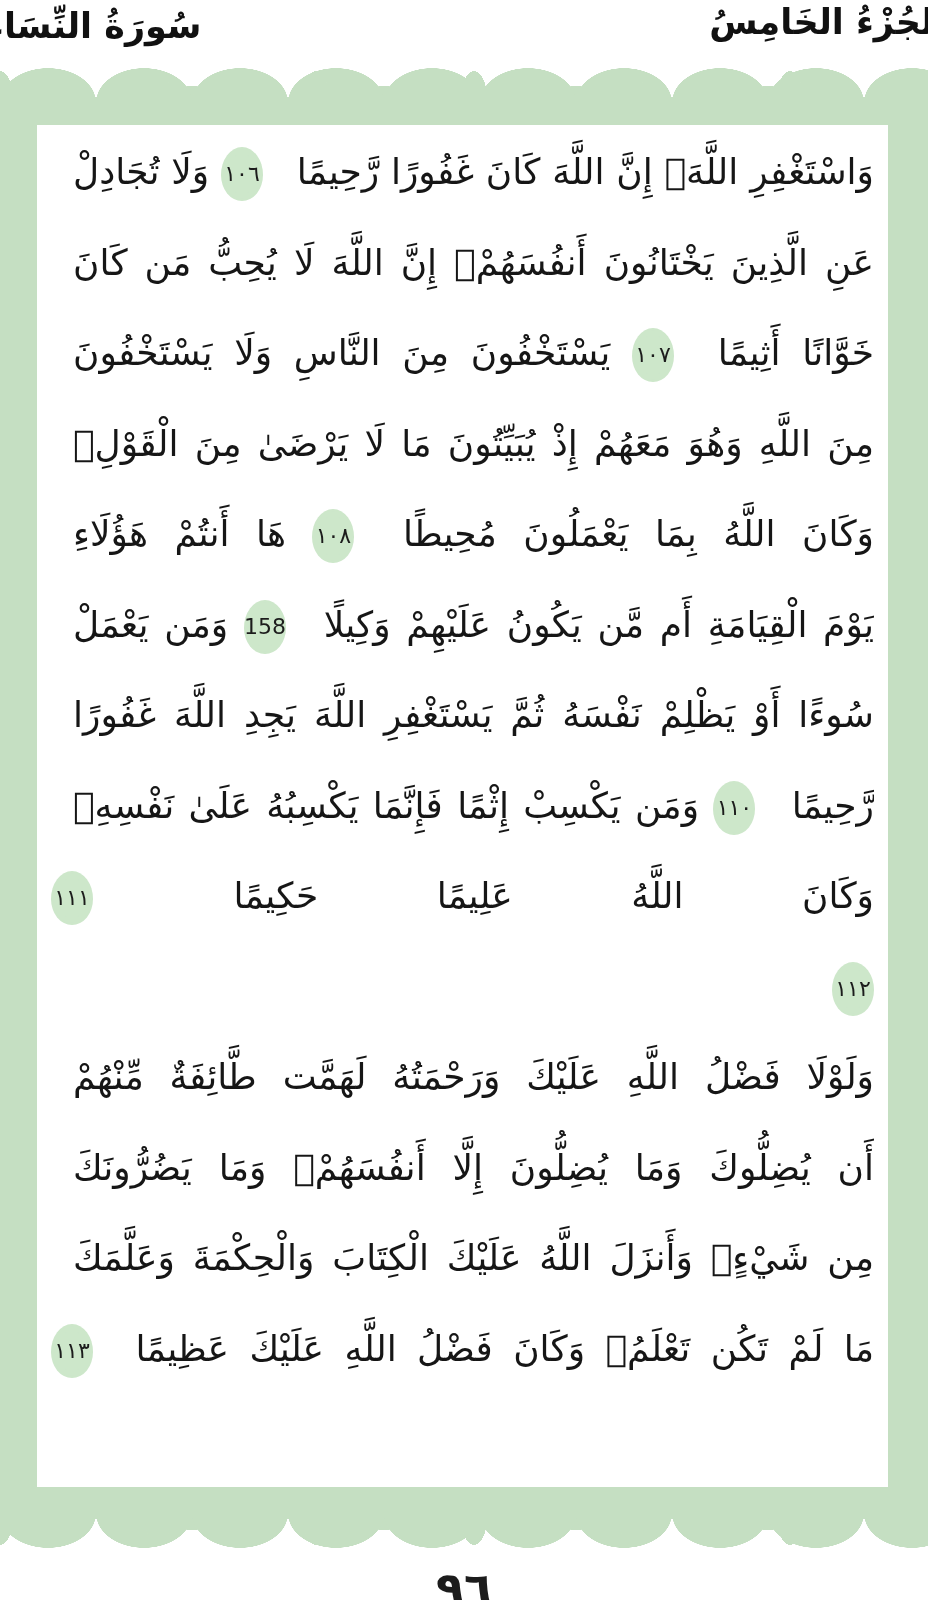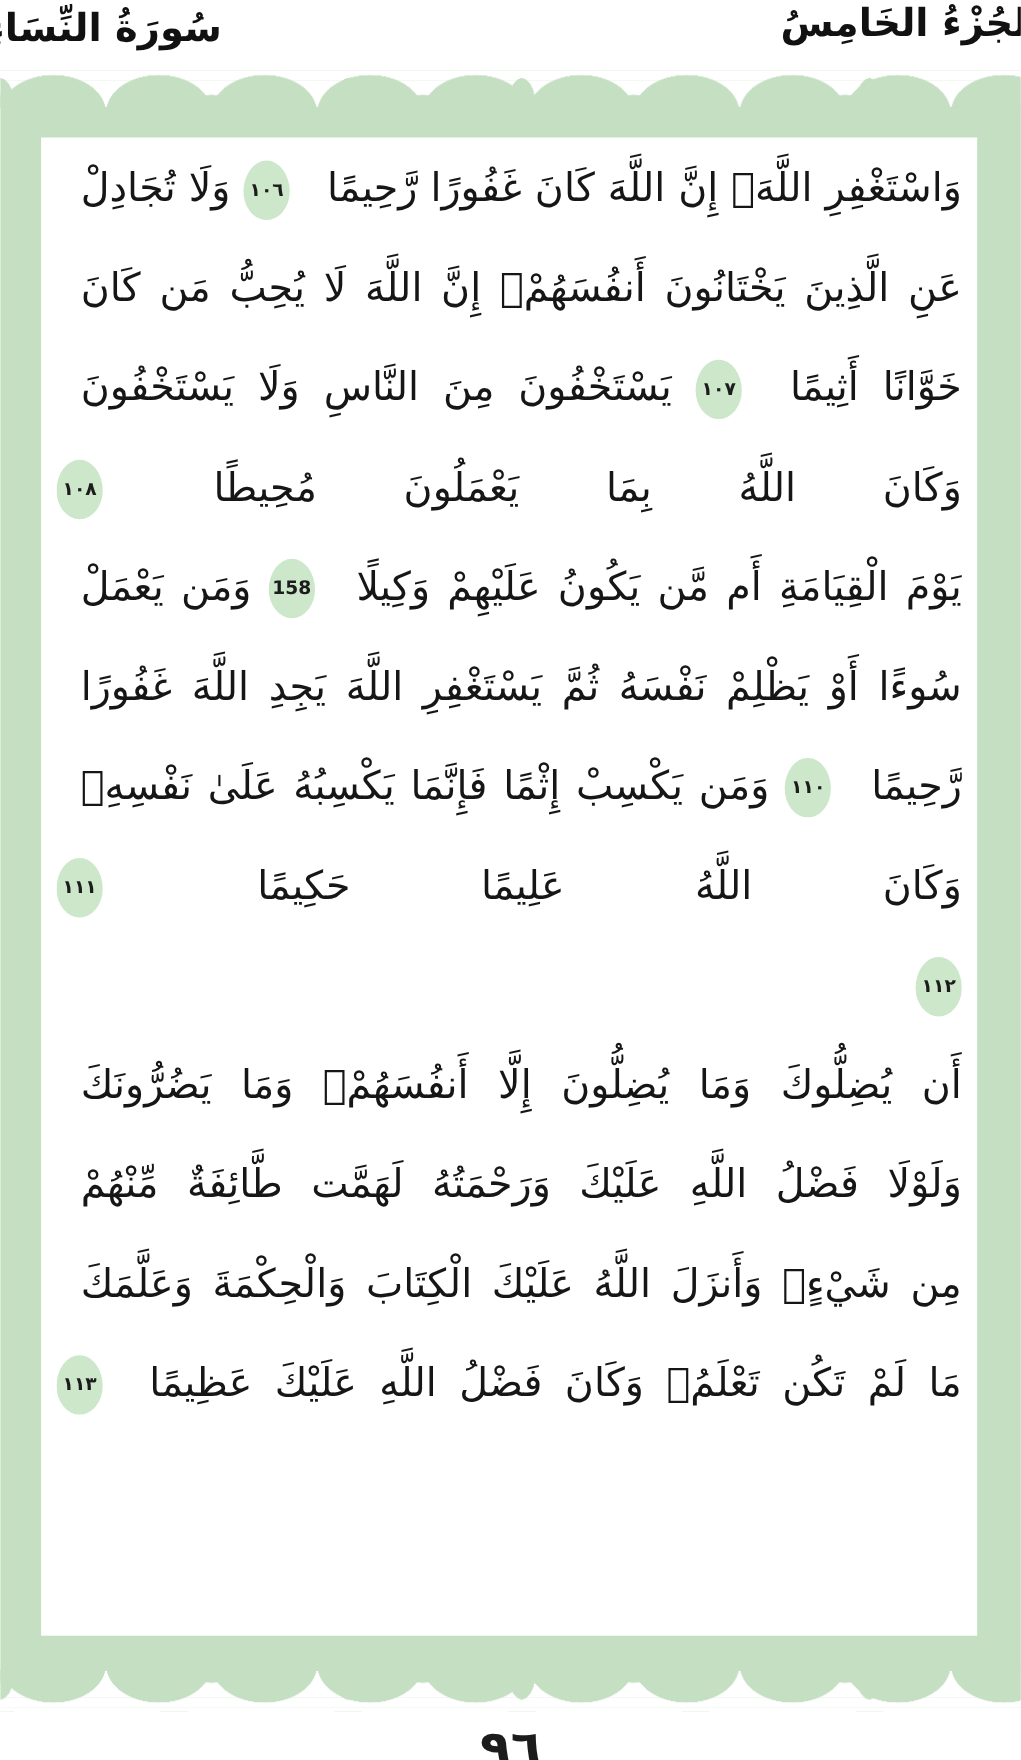--- a/index.html
+++ b/index.html
@@ -97,22 +97,22 @@
   .verse-marker::after{
     content:"";position:absolute;left:50%;bottom:-6px;
     transform:translateX(-50%);
     border:7px solid rgba(0,0,0,0);
     border-top:9px solid var(--marker);
   }
   .verse-num{
     display:block;
     width:100%;height:100%;
     line-height:54px;
-    font-size:17px;
-    font-weight:bold;
+    font-size:22px;
+    font-weight:normal;
     color:#1c1c1c;
     direction:rtl;
     text-align:center;
     text-align-last:center;
   }
 
   
   .page-number{
     position:absolute;top:1562px;left:0;width:928px;
     text-align:center;
@@ -132,28 +132,29 @@
 
   <div class="scallop-top"></div>
   <div class="green-solid"></div>
   <div class="scallop-bottom"></div>
 
   <div class="text-panel">
     <div class="lines">
         <div class="line"><span class="ayah-text">وَاسْتَغْفِرِ اللَّهَۖ إِنَّ اللَّهَ كَانَ غَفُورًا رَّحِيمًا</span> <span class="verse-marker"><span class="verse-num">١٠٦</span></span> <span class="ayah-text">وَلَا تُجَادِلْ</span></div>
         <div class="line"><span class="ayah-text">عَنِ الَّذِينَ يَخْتَانُونَ أَنفُسَهُمْۚ إِنَّ اللَّهَ لَا يُحِبُّ مَن كَانَ</span></div>
         <div class="line"><span class="ayah-text">خَوَّانًا أَثِيمًا</span> <span class="verse-marker"><span class="verse-num">١٠٧</span></span> <span class="ayah-text">يَسْتَخْفُونَ مِنَ النَّاسِ وَلَا يَسْتَخْفُونَ</span></div>
-        <div class="line"><span class="ayah-text">وَكَانَ اللَّهُ بِمَا يَعْمَلُونَ مُحِيطًا</span> <span class="verse-marker"><span class="verse-num">١٠٨</span></span> </div>
+        <div class="line"><span class="ayah-text">مِنَ اللَّهِ وَهُوَ مَعَهُمْ إِذْ يُبَيِّتُونَ مَا لَا يَرْضَىٰ مِنَ الْقَوْلِۚ</span></div>
+        <div class="line"><span class="ayah-text">وَكَانَ اللَّهُ بِمَا يَعْمَلُونَ مُحِيطًا</span> <span class="verse-marker"><span class="verse-num">١٠٨</span></span> <span class="ayah-text">هَا أَنتُمْ هَؤُلَاءِ</span></div>
         <div class="line"><span class="ayah-text">يَوْمَ الْقِيَامَةِ أَم مَّن يَكُونُ عَلَيْهِمْ وَكِيلًا</span> <span class="verse-marker"><span class="verse-num">158</span></span> <span class="ayah-text">وَمَن يَعْمَلْ</span></div>
         <div class="line"><span class="ayah-text">سُوءًا أَوْ يَظْلِمْ نَفْسَهُ ثُمَّ يَسْتَغْفِرِ اللَّهَ يَجِدِ اللَّهَ غَفُورًا</span></div>
         <div class="line"><span class="ayah-text">رَّحِيمًا</span> <span class="verse-marker"><span class="verse-num">١١٠</span></span> <span class="ayah-text">وَمَن يَكْسِبْ إِثْمًا فَإِنَّمَا يَكْسِبُهُ عَلَىٰ نَفْسِهِۚ</span></div>
         <div class="line"><span class="ayah-text">وَكَانَ اللَّهُ عَلِيمًا حَكِيمًا</span> <span class="verse-marker"><span class="verse-num">١١١</span></span> </div>
         <div class="line"> <span class="verse-marker"><span class="verse-num">١١٢</span></span></div>
+        <div class="line"><span class="ayah-text">وَلَوْلَا فَضْلُ اللَّهِ عَلَيْكَ وَرَحْمَتُهُ لَهَمَّت طَّائِفَةٌ مِّنْهُمْ</span></div>
         <div class="line"><span class="ayah-text">أَن يُضِلُّوكَ وَمَا يُضِلُّونَ إِلَّا أَنفُسَهُمْۖ وَمَا يَضُرُّونَكَ</span></div>
-        <div class="line"><span class="ayah-text">وَلَوْلَا فَضْلُ اللَّهِ عَلَيْكَ وَرَحْمَتُهُ لَهَمَّت طَّائِفَةٌ مِّنْهُمْ</span></div>
         <div class="line"><span class="ayah-text">مِن شَيْءٍۚ وَأَنزَلَ اللَّهُ عَلَيْكَ الْكِتَابَ وَالْحِكْمَةَ وَعَلَّمَكَ</span></div>
         <div class="line"><span class="ayah-text">مَا لَمْ تَكُن تَعْلَمُۚ وَكَانَ فَضْلُ اللَّهِ عَلَيْكَ عَظِيمًا</span> <span class="verse-marker"><span class="verse-num">١١٣</span></span></div>
       </div>
   </div>
 
   <div class="page-number">٩٦</div>
 
 </div>
 
 </body></html>

